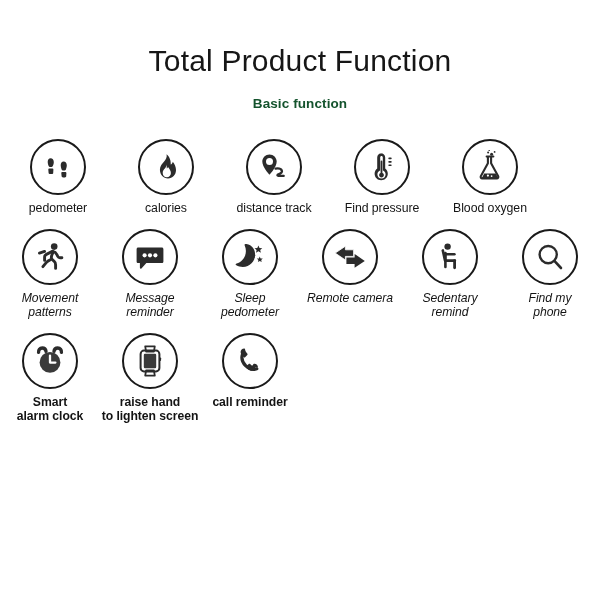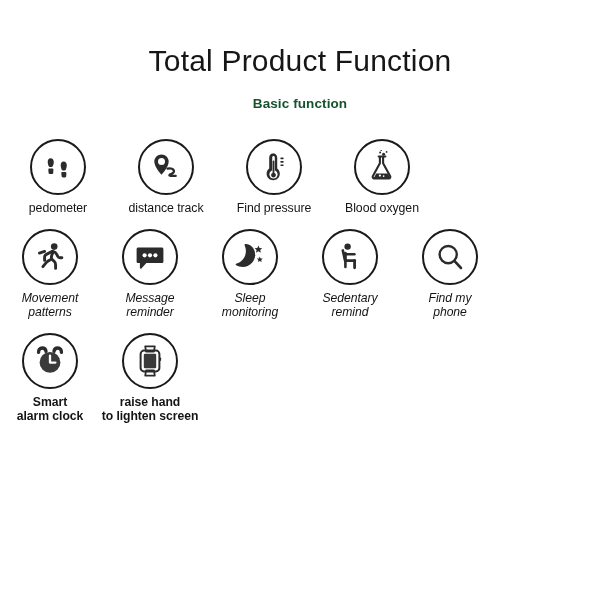--- a/index.html
+++ b/index.html
@@ -107,20 +107,29 @@
           <svg width="34" height="34" viewBox="0 0 34 34">
             <path d="M9.6 8.2c1.9 0 3.2 1.6 3.2 3.7 0 1.6-.5 3-1 4.1-.3.7-1 1.1-1.8 1.1H9.4c-.9 0-1.6-.5-1.9-1.3-.4-1.1-.8-2.5-.8-3.9 0-2.1 1.1-3.7 2.9-3.7z" fill="#2b2b2b"></path>
             <path d="M8.1 18.6h3.4c.5 0 .9.4.9.9l-.2 3.4c0 .7-.6 1.2-1.3 1.2H9c-.7 0-1.3-.5-1.4-1.2l-.3-3.4c0-.5.3-.9.8-.9z" fill="#2b2b2b"></path>
             <path d="M22.6 11.6c1.9 0 3.2 1.6 3.2 3.7 0 1.6-.5 3-.9 4.1-.3.7-1 1.1-1.8 1.1h-.7c-.9 0-1.6-.5-1.9-1.3-.4-1.1-.8-2.5-.8-3.9 0-2.1 1.1-3.7 2.9-3.7z" fill="#2b2b2b"></path>
             <path d="M21.1 22h3.4c.5 0 .9.4.9.9l-.2 3.4c0 .7-.6 1.2-1.3 1.2H22c-.7 0-1.3-.5-1.4-1.2l-.3-3.4c0-.5.3-.9.8-.9z" fill="#2b2b2b"></path>
           </svg>
         </div>
         <div class="label">pedometer</div>
       </div>
 
+      <div class="cell">
+        <div class="circle">
+          <svg width="32" height="32" viewBox="0 0 32 32">
+            <path d="M16.6 3.2c.6 3.2-.8 5.3-2.5 7.3-1.9 2.2-4.2 4.4-4.2 8.3 0 5 3.6 8.6 8.1 8.6 4.5 0 8-3.5 8-8.4 0-3.4-1.5-6.1-3.2-8.3-.3 1.4-1.1 2.5-2.1 2.9.5-3.8-1.2-8.1-4.1-10.4z" fill="#2b2b2b"></path>
+            <path d="M16.2 13.4c.3 2-.6 3.2-1.6 4.4-.9 1.1-1.9 2.2-1.9 4.1 0 2.6 1.9 4.4 4.1 4.4 2.3 0 4.1-1.8 4.1-4.3 0-2.6-1.7-4.3-2.9-6-.3.8-.7 1.3-1.2 1.6.1-1.6-.2-3.1-.6-4.2z" fill="#ffffff"></path>
+          </svg>
+        </div>
+        <div class="label">calories</div>
+      </div>
 
       <div class="cell">
         <div class="circle">
           <svg width="36" height="34" viewBox="0 0 36 34">
             <path d="M13.5 4.4c-4 0-7.2 3.2-7.2 7.2 0 5.2 6.4 12.4 6.7 12.7.3.3.7.3 1 0 .3-.3 6.7-7.5 6.7-12.7 0-4-3.2-7.2-7.2-7.2z" fill="#2b2b2b"></path>
             <circle cx="13.5" cy="11.4" r="3.5" fill="#ffffff"></circle>
             <path d="M19.5 18.6c2.6-.4 5.5.1 6.3 1.9.7 1.6-.7 2.9-2.4 3.3-1.1.3-2 .6-2 1.2 0 .7 1.1.9 2.3.9h4" stroke="#2b2b2b" stroke-width="2.3" fill="none" stroke-linecap="round" stroke-linejoin="round"></path>
           </svg>
         </div>
         <div class="label">distance track</div>
@@ -193,23 +202,33 @@
       <div class="cell">
         <div class="circle">
           <svg width="36" height="34" viewBox="0 0 36 34">
             <path d="M18.4 4.1c-1.4-.6-2.2.2-1.7 1.3.8 1.7 1.2 3.6 1.2 5.6 0 6.1-4 11.2-9.3 12.4-1.2.3-1.4 1.3-.3 1.9 1.9 1.1 4.1 1.7 6.5 1.7 7 0 12.3-5.4 12.3-12.4 0-5.2-2.9-9.4-8.7-10.5z" fill="#2b2b2b" transform="translate(-4,0)"></path>
             <path d="M26.4 5.4 27.5 8l2.8.2-2.1 1.8.7 2.7-2.5-1.5-2.4 1.5.6-2.7-2.1-1.8 2.8-.2z" fill="#2b2b2b"></path>
             <path d="M21.3 13.3l.7 1.7 1.8.1-1.3 1.2.4 1.8-1.6-1-1.6 1 .4-1.8-1.4-1.2 1.9-.1z" fill="#2b2b2b"></path>
             <path d="M27.7 16.4l.9 2 2.2.2-1.6 1.4.5 2.1-1.9-1.2-1.9 1.2.5-2.1-1.6-1.4 2.1-.2z" fill="#2b2b2b"></path>
           </svg>
         </div>
         <div class="label">Sleep
-monitoring</div>
-      </div>
-
+pedometer</div>
+      </div>
+
+      <div class="cell">
+        <div class="circle">
+          <svg width="36" height="30" viewBox="0 0 36 30">
+            <path d="M13.4 4.2 3.2 11.1l10.2 6.9v-3.6h8.2V7.8h-8.2z" fill="#2b2b2b"></path>
+            <path d="M22.6 11.9v3.6h-8.2v6.6h8.2v3.7l10.2-6.9z" fill="#2b2b2b"></path>
+            <path d="M13.4 4.2 3.2 11.1l10.2 6.9v-3.6h8.2V7.8h-8.2z" fill="none" stroke="#ffffff" stroke-width="0.8"></path>
+          </svg>
+        </div>
+        <div class="label">Remote camera</div>
+      </div>
 
       <div class="cell">
         <div class="circle">
           <svg width="34" height="34" viewBox="0 0 34 34">
             <circle cx="14.6" cy="6.6" r="3.2" fill="#2b2b2b"></circle>
             <path d="M9.8 10.4 12 20.4" stroke="#2b2b2b" stroke-width="2.6" stroke-linecap="round"></path>
             <path d="M12.4 13.2v7.4h9.4" stroke="#2b2b2b" stroke-width="2.8" fill="none" stroke-linecap="round" stroke-linejoin="round"></path>
             <path d="M21.6 20.6v7.2" stroke="#2b2b2b" stroke-width="2.8" stroke-linecap="round"></path>
             <path d="M12.4 20.6v6.4" stroke="#2b2b2b" stroke-width="2.6" stroke-linecap="round"></path>
             <path d="M12.6 14.2h8.8" stroke="#2b2b2b" stroke-width="2.6" stroke-linecap="round"></path>
@@ -254,17 +273,27 @@
             <path d="M11.1 26.4h7.8l.9 5.2h-9.6z" fill="none" stroke="#2b2b2b" stroke-width="1.8" stroke-linejoin="round"></path>
             <rect x="5.6" y="6.6" width="18.8" height="20.8" rx="3.4" fill="none" stroke="#2b2b2b" stroke-width="2"></rect>
             <rect x="8.8" y="9.8" width="12.4" height="14.4" rx="1.2" fill="#3a3a3a"></rect>
             <rect x="24.2" y="13.4" width="1.9" height="3.6" rx="0.9" fill="#2b2b2b"></rect>
           </svg>
         </div>
         <div class="label">raise hand
 to lighten screen</div>
       </div>
 
+      <div class="cell">
+        <div class="circle">
+          <svg width="32" height="32" viewBox="0 0 32 32">
+            <path d="M10.2 3.4c-2 0-3.6 1.6-3.6 3.6 0 1.1.6 2.4 1.5 3.5.9 1.1 1.6 1.7 1.6 1.7.4.4 1 .4 1.4 0l2.2-2.2c.4-.4.4-1 0-1.4 0 0-.5-.5-1.1-1.3-.6-.8-1-1.7-1-2.3 0-.9-.4-1.6-1-1.6z" fill="#2b2b2b"></path>
+            <path d="M8.4 9.4c-1.1 3.6-.1 7.9 3.2 11.2 3.3 3.3 7.6 4.3 11.2 3.2" fill="none" stroke="#2b2b2b" stroke-width="3.2" stroke-linecap="round"></path>
+            <path d="M21.8 21.8c0-2-1.6-3.6-3.6-3.6-.6 0-1.3.4-1.3 1 0 .6-.9 1-1.7.4-.8-.6-1.3-1.1-1.3-1.1-.4-.4-1-.4-1.4 0l-2.2 2.2c-.4.4-.4 1 0 1.4 0 0 .6.7 1.7 1.6 1.1.9 2.4 1.5 3.5 1.5 2 0 3.6-1.6 3.6-3.6z" fill="#2b2b2b" transform="translate(2.2,0.6)"></path>
+          </svg>
+        </div>
+        <div class="label">call reminder</div>
+      </div>
 
     </div>
 
   </div>
 </div>
 
 </body></html>

